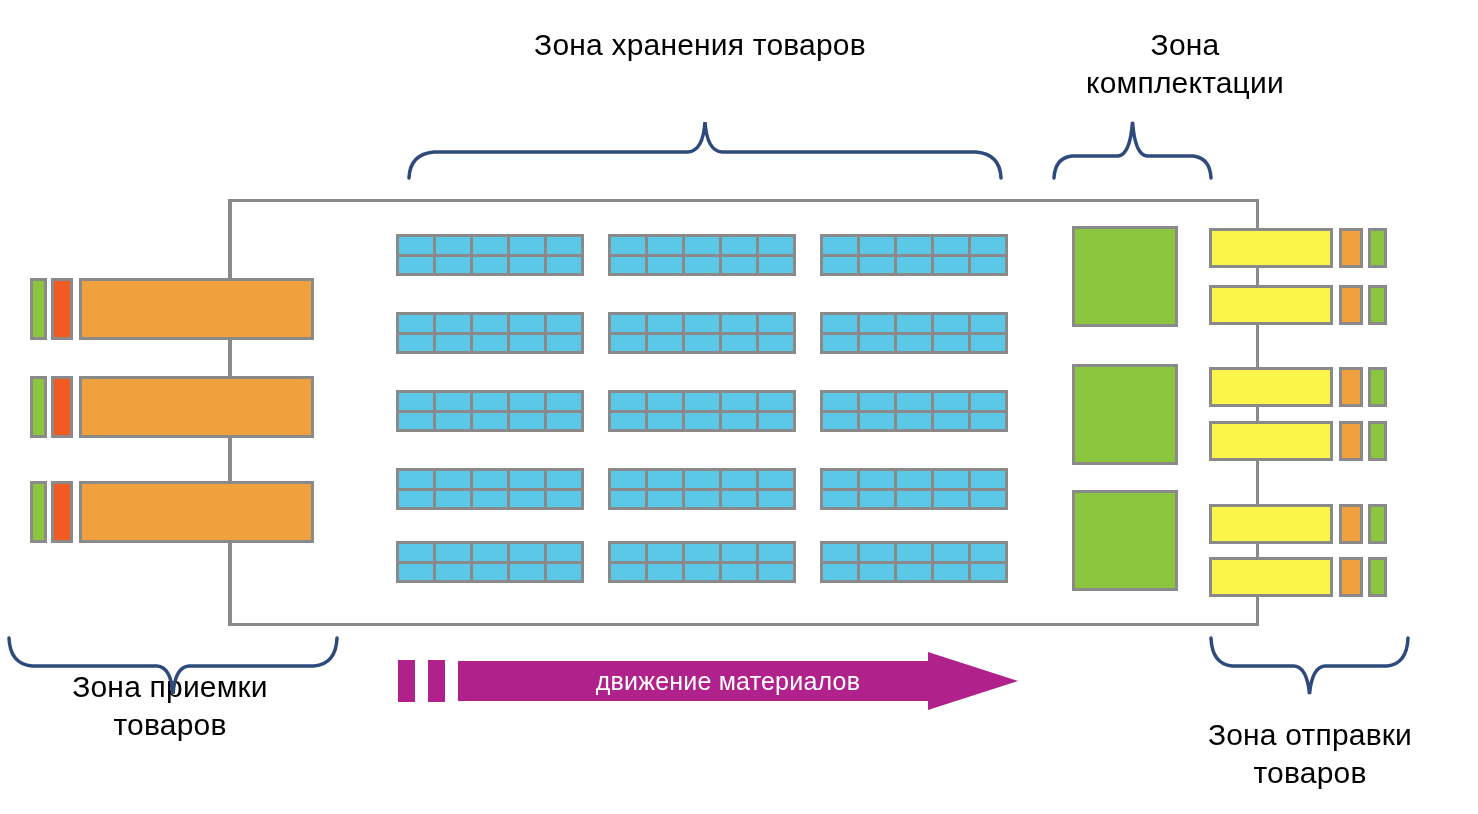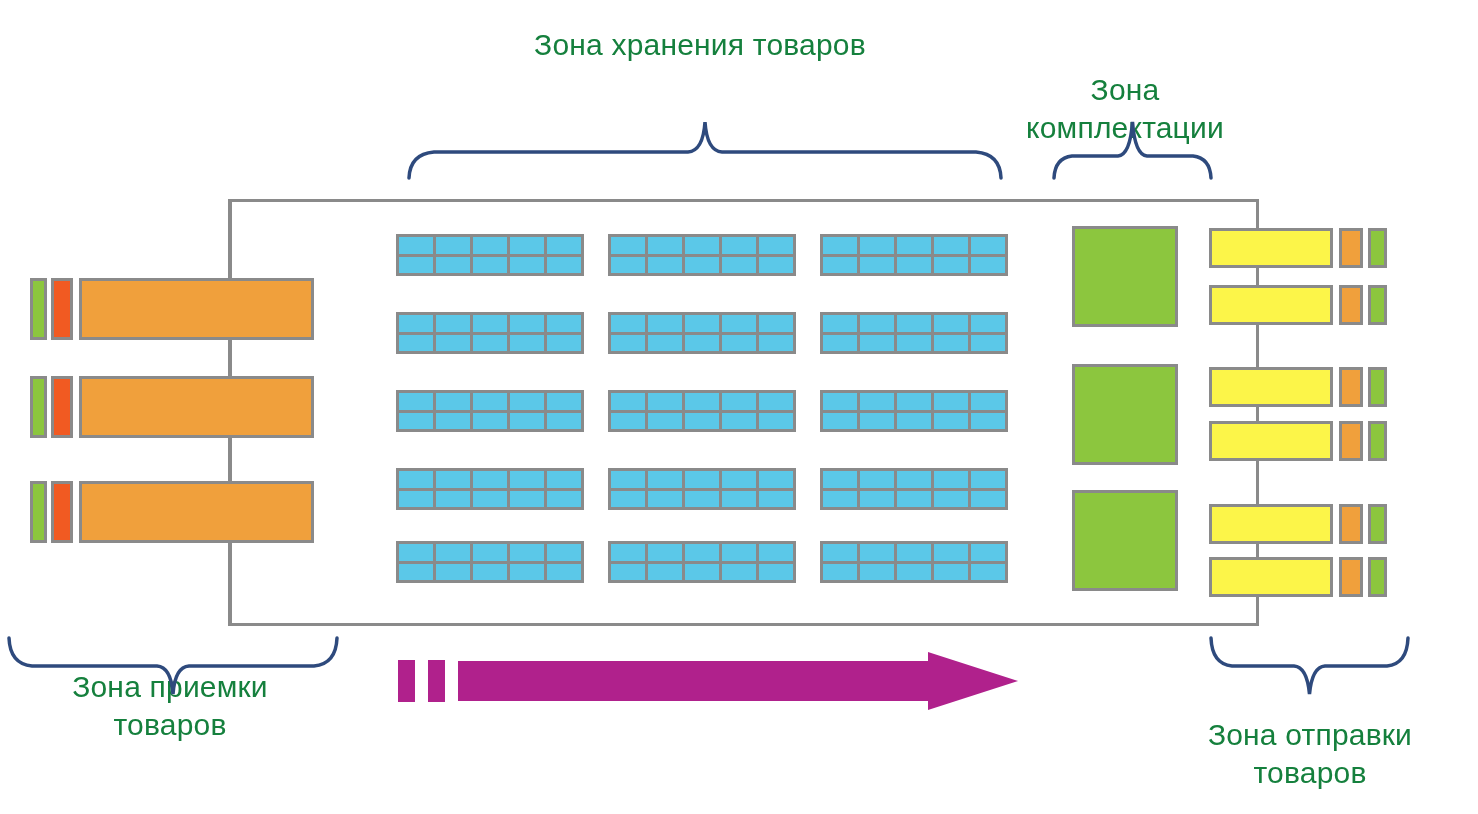--- a/index.html
+++ b/index.html
@@ -14,30 +14,30 @@
     position: relative;
     width: 1478px;
     height: 814px;
     background: #ffffff;
     overflow: hidden;
   }
 
   
   .zone-label {
     position: absolute;
-    color: #15803d;
+    color: #000000;
     font-size: 30px;
     line-height: 38px;
     font-weight: 400;
     text-align: center;
     white-space: pre-line;
     letter-spacing: 0.2px;
   }
   #title-storage  { left: 430px; top: 26px;  width: 540px; }
-  #title-picking  { left: 1000px; top: 26px; width: 250px; margin-top: 45px; }
+  #title-picking  { left: 1060px; top: 26px; width: 250px; }
   #label-receiving{ left: 20px;  top: 668px; width: 300px; }
   #label-shipping { left: 1160px; top: 716px; width: 300px; }
 
   
   .brace {
     position: absolute;
     pointer-events: none;
   }
 
   
@@ -450,15 +450,16 @@
     <div class="ship-bar-orange"></div>
     <div class="ship-bar-green"></div>
   </div>
 
   <div id="flow-arrow-group">
     <div class="flow-tick" id="flow-tick-1"></div>
     <div class="flow-tick" id="flow-tick-2"></div>
     <svg id="flow-arrow-body" viewBox="0 0 560 58" preserveAspectRatio="none">
       <path d="M 0 9 L 470 9 L 470 0 L 560 29 L 470 58 L 470 49 L 0 49 Z" fill="#B0218C"></path>
     </svg>
+    <div id="flow-arrow-text">движение материалов</div>
   </div>
 
 </div>
 
 </body></html>

